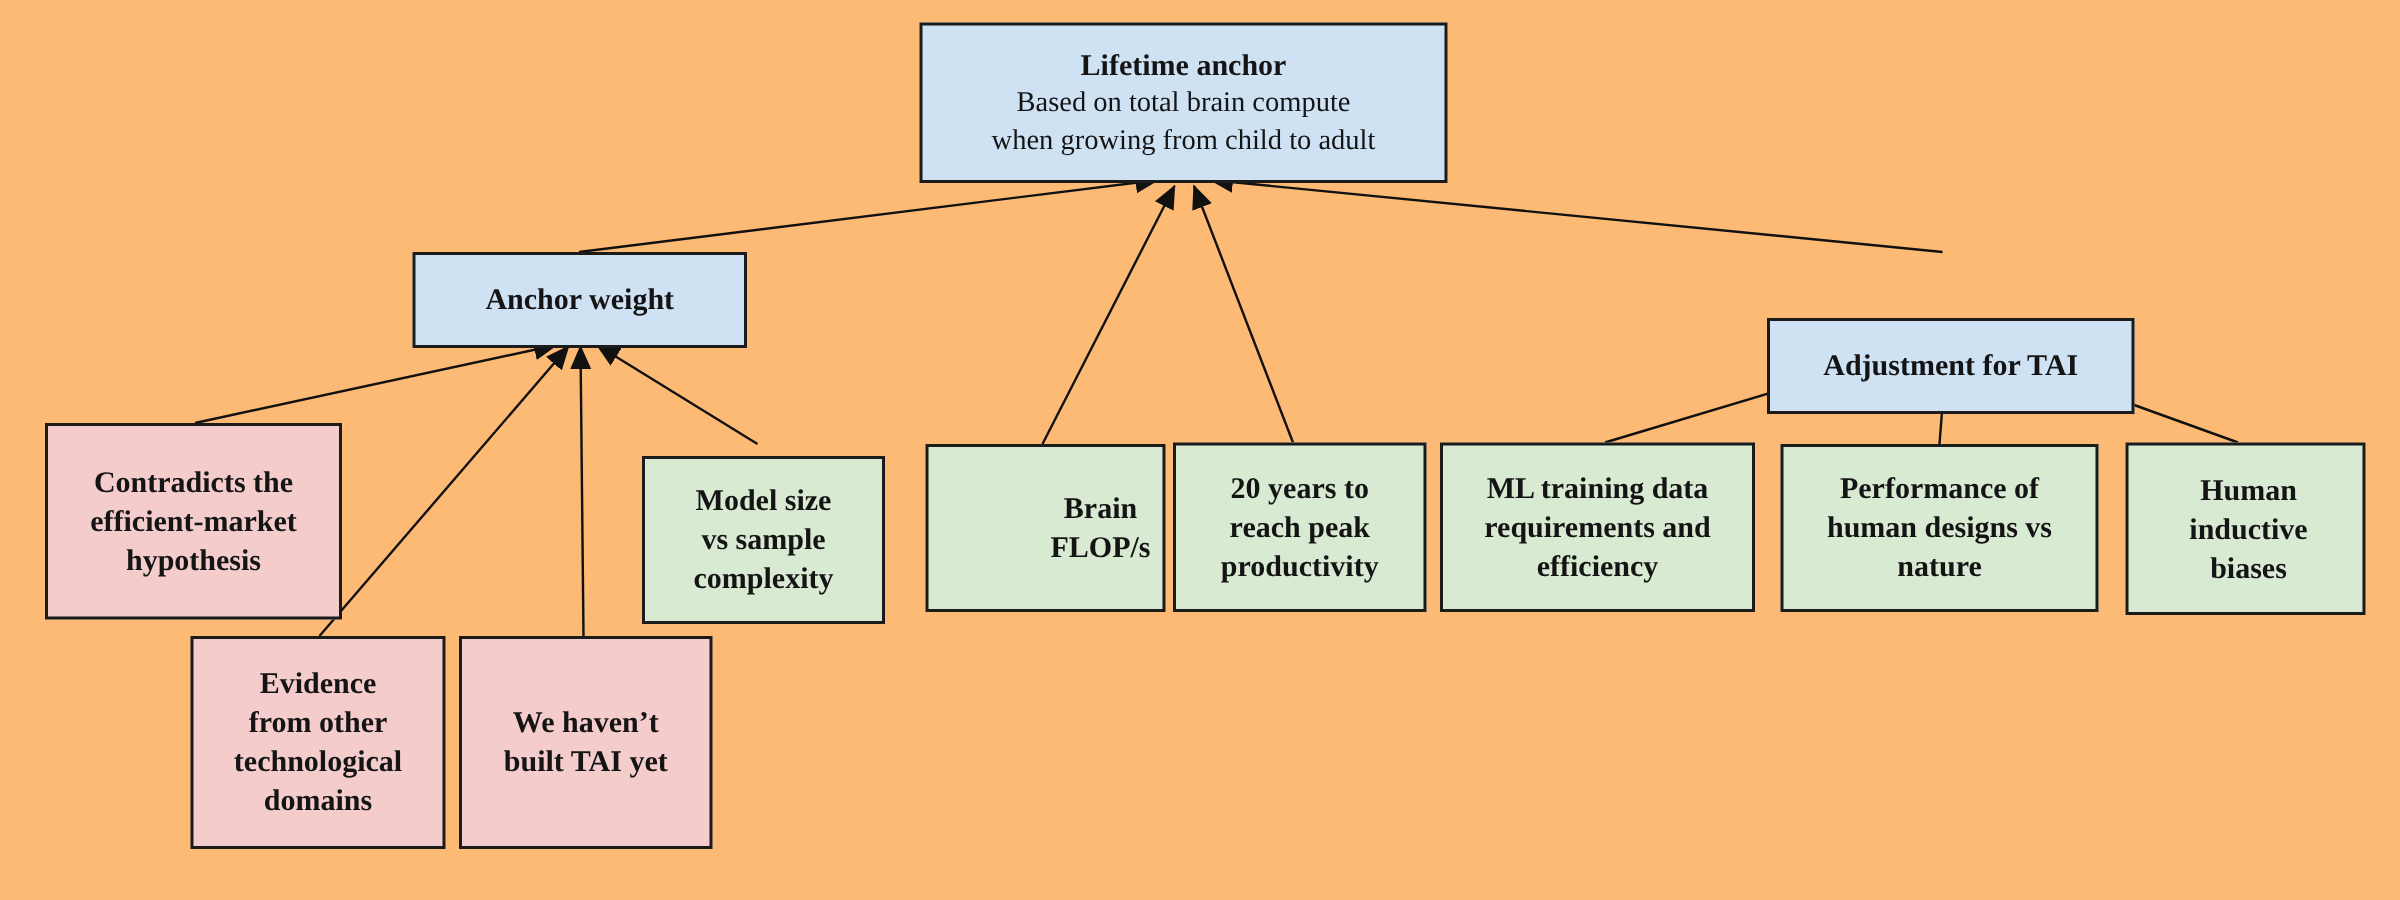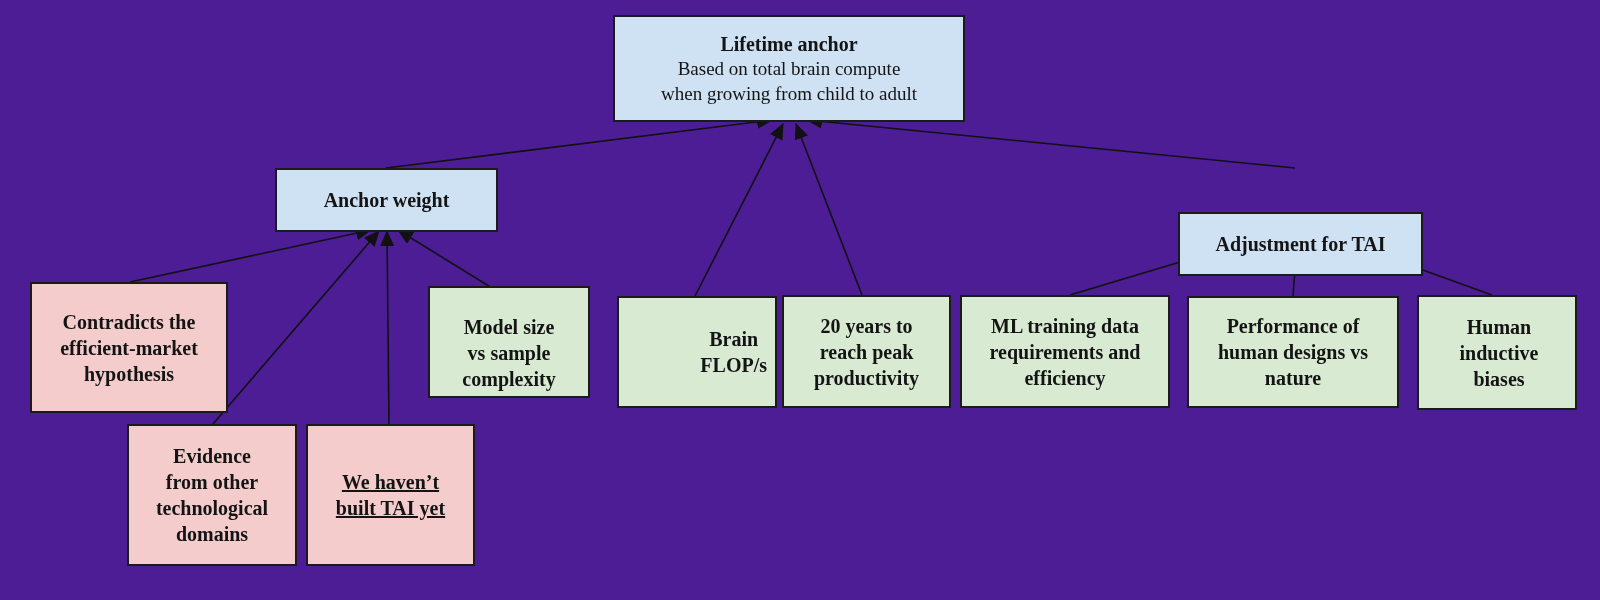--- a/index.html
+++ b/index.html
@@ -4,21 +4,21 @@
 <style>
   html, body {
     margin: 0;
     padding: 0;
     background: #ffffff;
   }
   #canvas {
     position: relative;
     width: 1600px;
     height: 600px;
-    background: #4c1d95;
+    background: #fdba74;
     overflow: hidden;
     font-family: "Liberation Serif", "DejaVu Serif", serif;
   }
   #edge-layer {
     position: absolute;
     left: 0;
     top: 0;
     width: 1600px;
     height: 600px;
     pointer-events: none;
@@ -86,25 +86,25 @@
         <div class="title">Contradicts the
 efficient-market
 hypothesis</div>
       </div>
       <div class="box red" style="left: 127px; top: 424px; width: 170px; height: 142px; background: rgb(244, 204, 204); border-color: rgb(27, 27, 27); color: rgb(20, 20, 20);">
         <div class="title">Evidence
 from other
 technological
 domains</div>
       </div>
-      <div class="box red" style="left: 306px; top: 424px; width: 169px; height: 142px; background: rgb(244, 204, 204); border-color: rgb(27, 27, 27); color: rgb(20, 20, 20); text-decoration: underline;">
+      <div class="box red" style="left: 306px; top: 424px; width: 169px; height: 142px; background: rgb(244, 204, 204); border-color: rgb(27, 27, 27); color: rgb(20, 20, 20);">
         <div class="title">We haven’t
 built TAI yet</div>
       </div>
-      <div class="box green" style="left: 428px; top: 286px; width: 162px; height: 112px; background: rgb(217, 234, 211); border-color: rgb(27, 27, 27); color: rgb(20, 20, 20); justify-content: flex-end;">
+      <div class="box green" style="left: 428px; top: 304px; width: 162px; height: 112px; background: rgb(217, 234, 211); border-color: rgb(27, 27, 27); color: rgb(20, 20, 20);">
         <div class="title">Model size
 vs sample
 complexity</div>
       </div>
       <div class="box green" style="left: 617px; top: 296px; width: 160px; height: 112px; background: rgb(217, 234, 211); border-color: rgb(27, 27, 27); color: rgb(20, 20, 20); align-items: flex-end;">
         <div class="title">Brain
 FLOP/s</div>
       </div>
       <div class="box green" style="left: 782px; top: 295px; width: 169px; height: 113px; background: rgb(217, 234, 211); border-color: rgb(27, 27, 27); color: rgb(20, 20, 20);">
         <div class="title">20 years to

